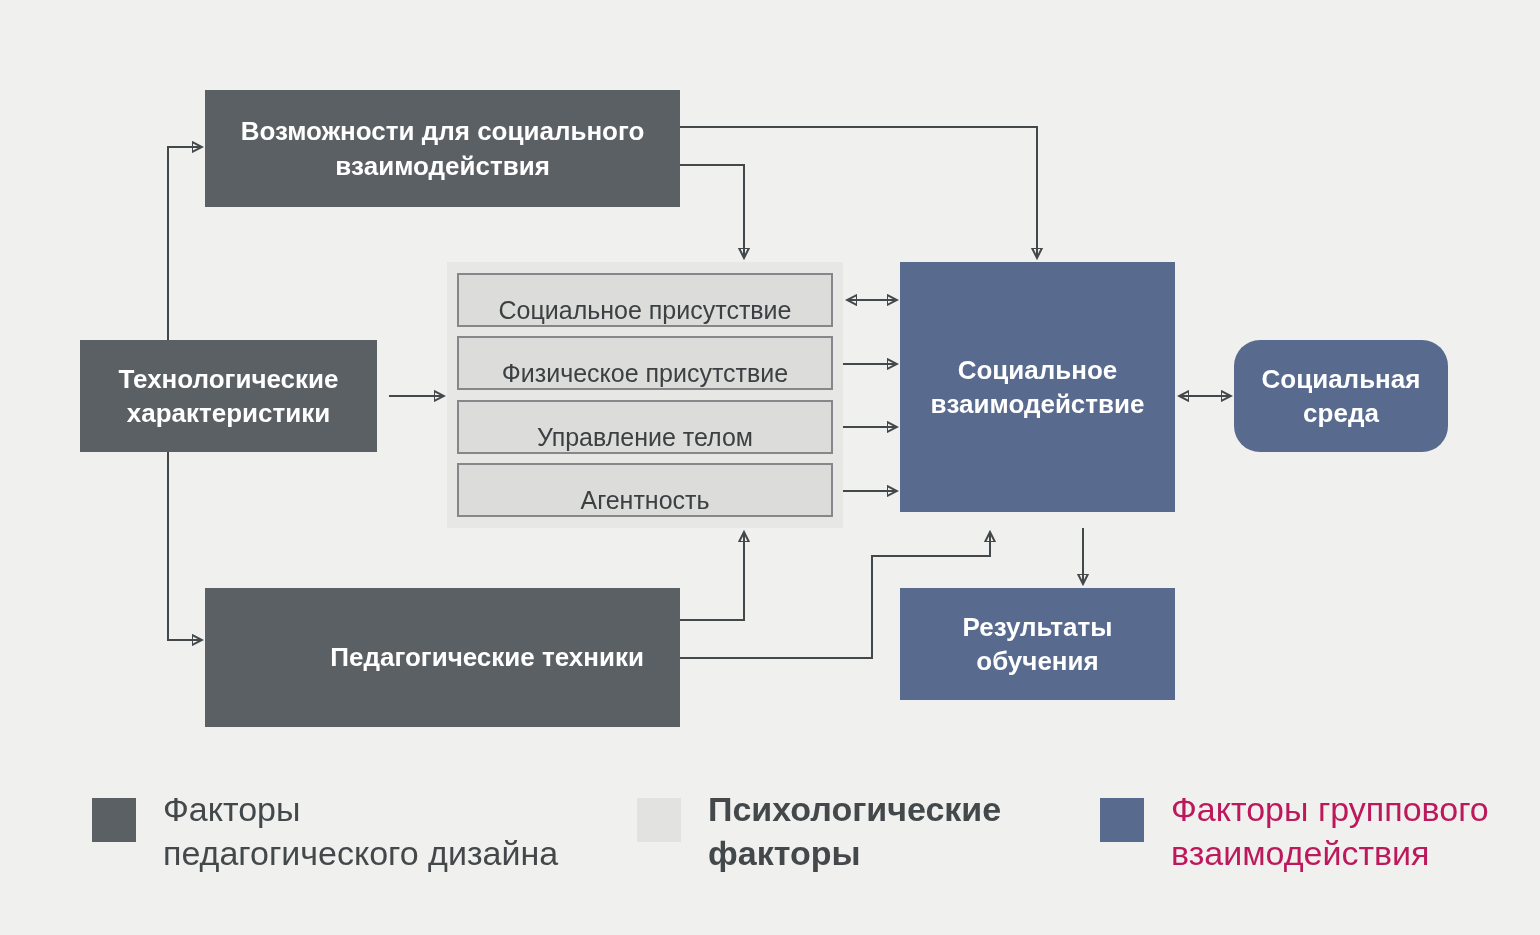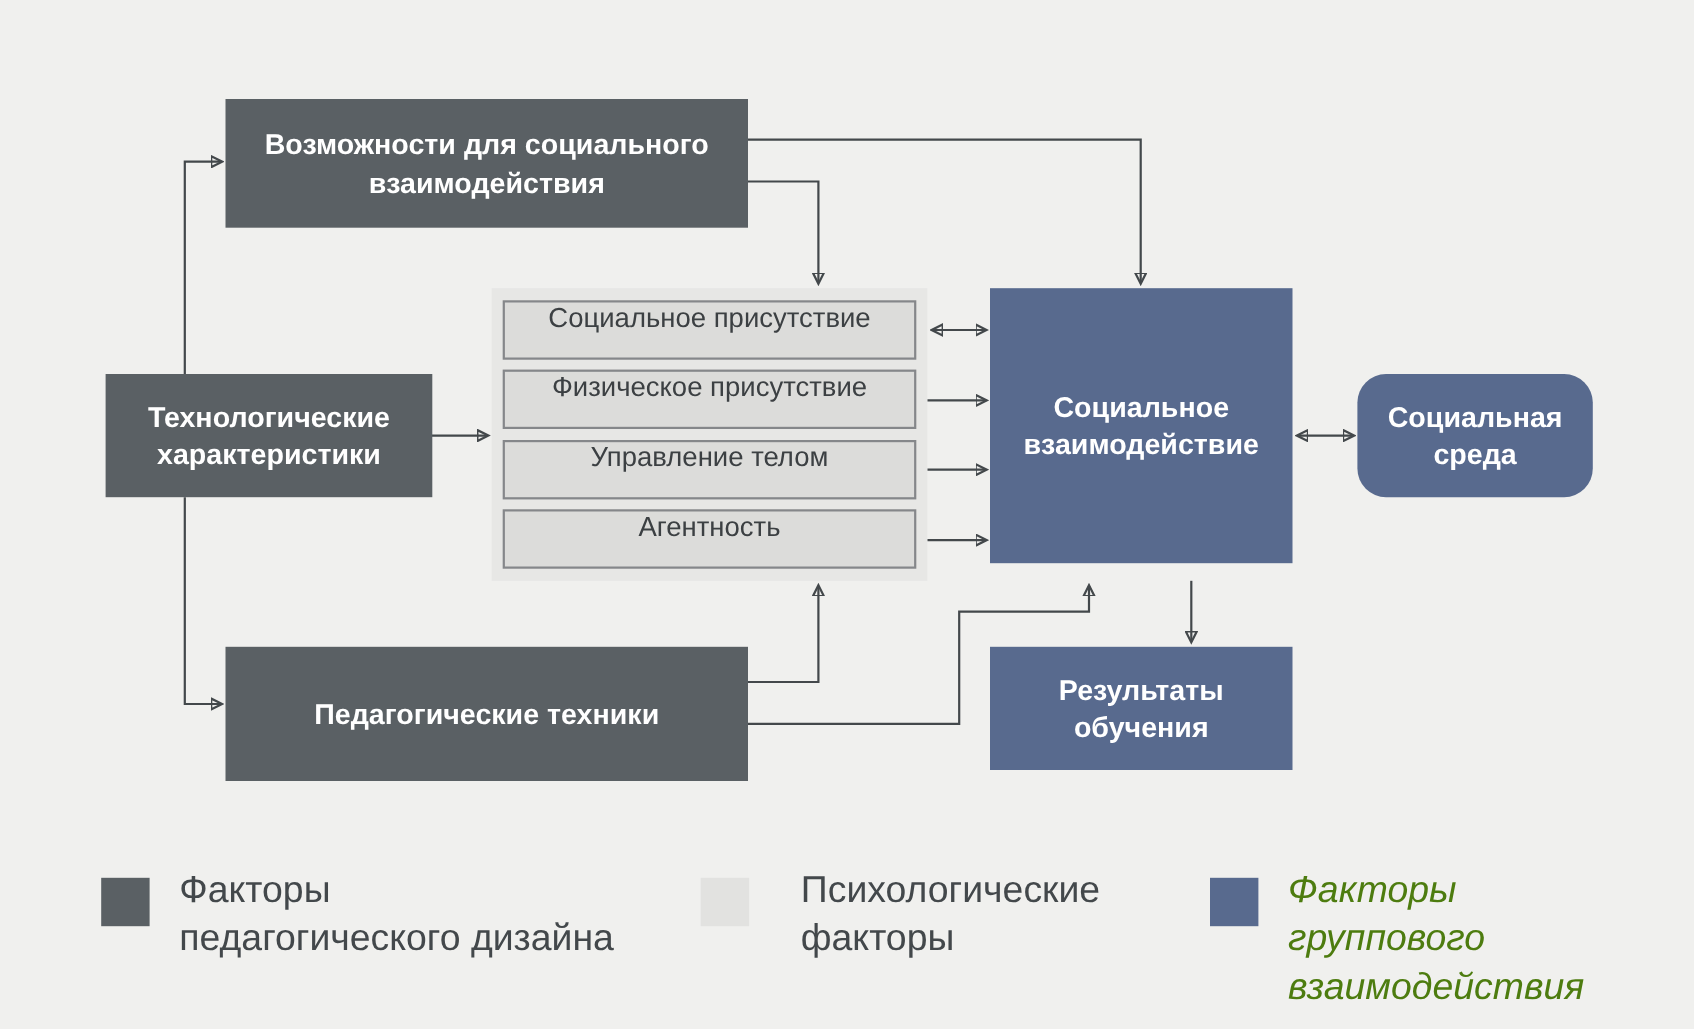--- a/index.html
+++ b/index.html
@@ -40,43 +40,43 @@
     font-size: 26px;
     font-weight: 600;
   }
   .node.blue {
     background: #586a8e;
     color: #ffffff;
     font-size: 26px;
     font-weight: 600;
   }
   .node-opportunities        { left: 205px; top: 90px;  width: 475px; height: 117px; padding: 0 20px; }
-  .node-tech                 { left: 96px;  top: 340px; width: 297px; height: 112px; padding: 0 18px; }
-  .node-pedagogical          { left: 205px; top: 588px; width: 475px; height: 122px; padding: 0 20px; }
+  .node-tech                 { left: 80px;  top: 340px; width: 297px; height: 112px; padding: 0 18px; }
+  .node-pedagogical          { left: 205px; top: 588px; width: 475px; height: 139px; padding: 0 36px; justify-content: flex-end; }
   .node-social-interaction   { left: 900px; top: 262px; width: 275px; height: 250px; padding: 0 18px; }
   .node-social-environment   { left: 1234px; top: 340px; width: 214px; height: 112px; padding: 0 14px; border-radius: 26px; }
   .node-learning-outcomes    { left: 900px; top: 588px; width: 275px; height: 112px; padding: 0 15px; }
   .node-learning-outcomes span { display: inline-block; max-width: 210px; }
 
   .psych-group {
     position: absolute;
     left: 447px; top: 262px;
     width: 396px; height: 266px;
     background: #e7e7e5;
     display: flex;
     flex-direction: column;
     justify-content: space-between;
     padding: 11px 10px;
   }
   .psych-box {
     height: 54px;
     background: #dcdcda;
     border: 2px solid #85878a;
     display: flex;
-    align-items: flex-start;
+    align-items: flex-end;
     justify-content: center;
     text-align: center;
     color: #3c4043;
     font-size: 25px;
     font-weight: 400;
   }
 
   .legend {
     position: absolute;
     left: 0; top: 0; width: 1540px; height: 935px;
@@ -91,22 +91,22 @@
   .legend-swatch.s2 { left: 637px; background: #e2e2e0; }
   .legend-swatch.s3 { left: 1100px; background: #586a8e; }
   .legend-label {
     position: absolute;
     top: 787px;
     font-size: 34px;
     line-height: 1.3;
     color: #43484b;
   }
   .legend-label.l1 { left: 163px;  width: 400px; }
-  .legend-label.l2 { left: 728px;  width: 280px; }
-  .legend-label.l3 { left: 1171px; width: 320px; color: #4d7c0f; font-style: italic; }
+  .legend-label.l2 { left: 708px;  width: 280px; font-weight: bold; }
+  .legend-label.l3 { left: 1171px; width: 320px; color: #be185d; }
 </style>
 </head>
 <body>
 
 <div class="canvas">
 
   <svg class="arrows" viewBox="0 0 1540 935" xmlns="http://www.w3.org/2000/svg">
     <defs>
       <marker id="ah" markerWidth="12" markerHeight="12" refX="9" refY="6" orient="auto" markerUnits="userSpaceOnUse">
         <path d="M0,1 L10,6 L0,11 Z" fill="#43484b" stroke="none"></path>

